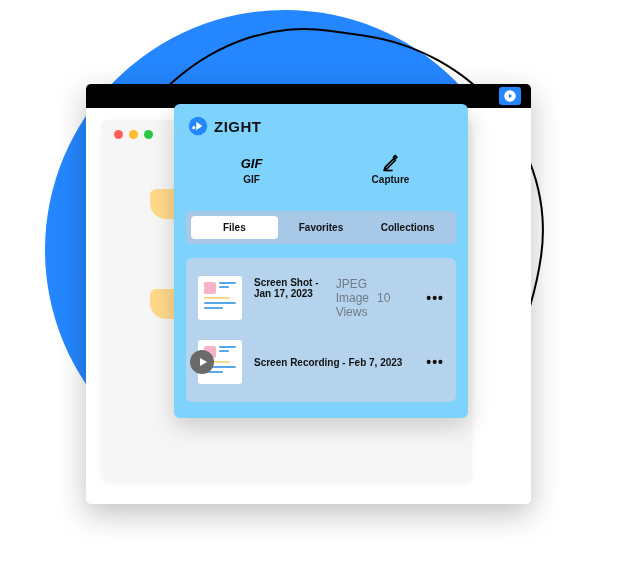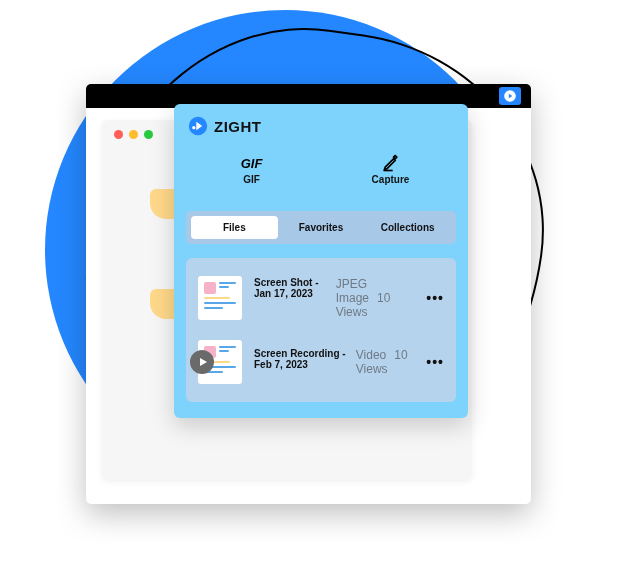--- a/index.html
+++ b/index.html
@@ -162,20 +162,17 @@
               </div>
             </div>
           <div class="thumb-line yellow"></div>
           <div class="thumb-line"></div>
           <div class="thumb-line short"></div>
         </div>
         <div class="play-badge"></div>
       </div>
       <div class="file-info">
         <div class="file-title">Screen Recording - Feb 7, 2023</div>
-        <div class="file-meta">
-          <span>Video</span><span>10 Views</span>
-        </div>
       </div>
       <div class="more-dots">•••</div>
     </div>
   </div>
 </div>
 
 </body></html>

